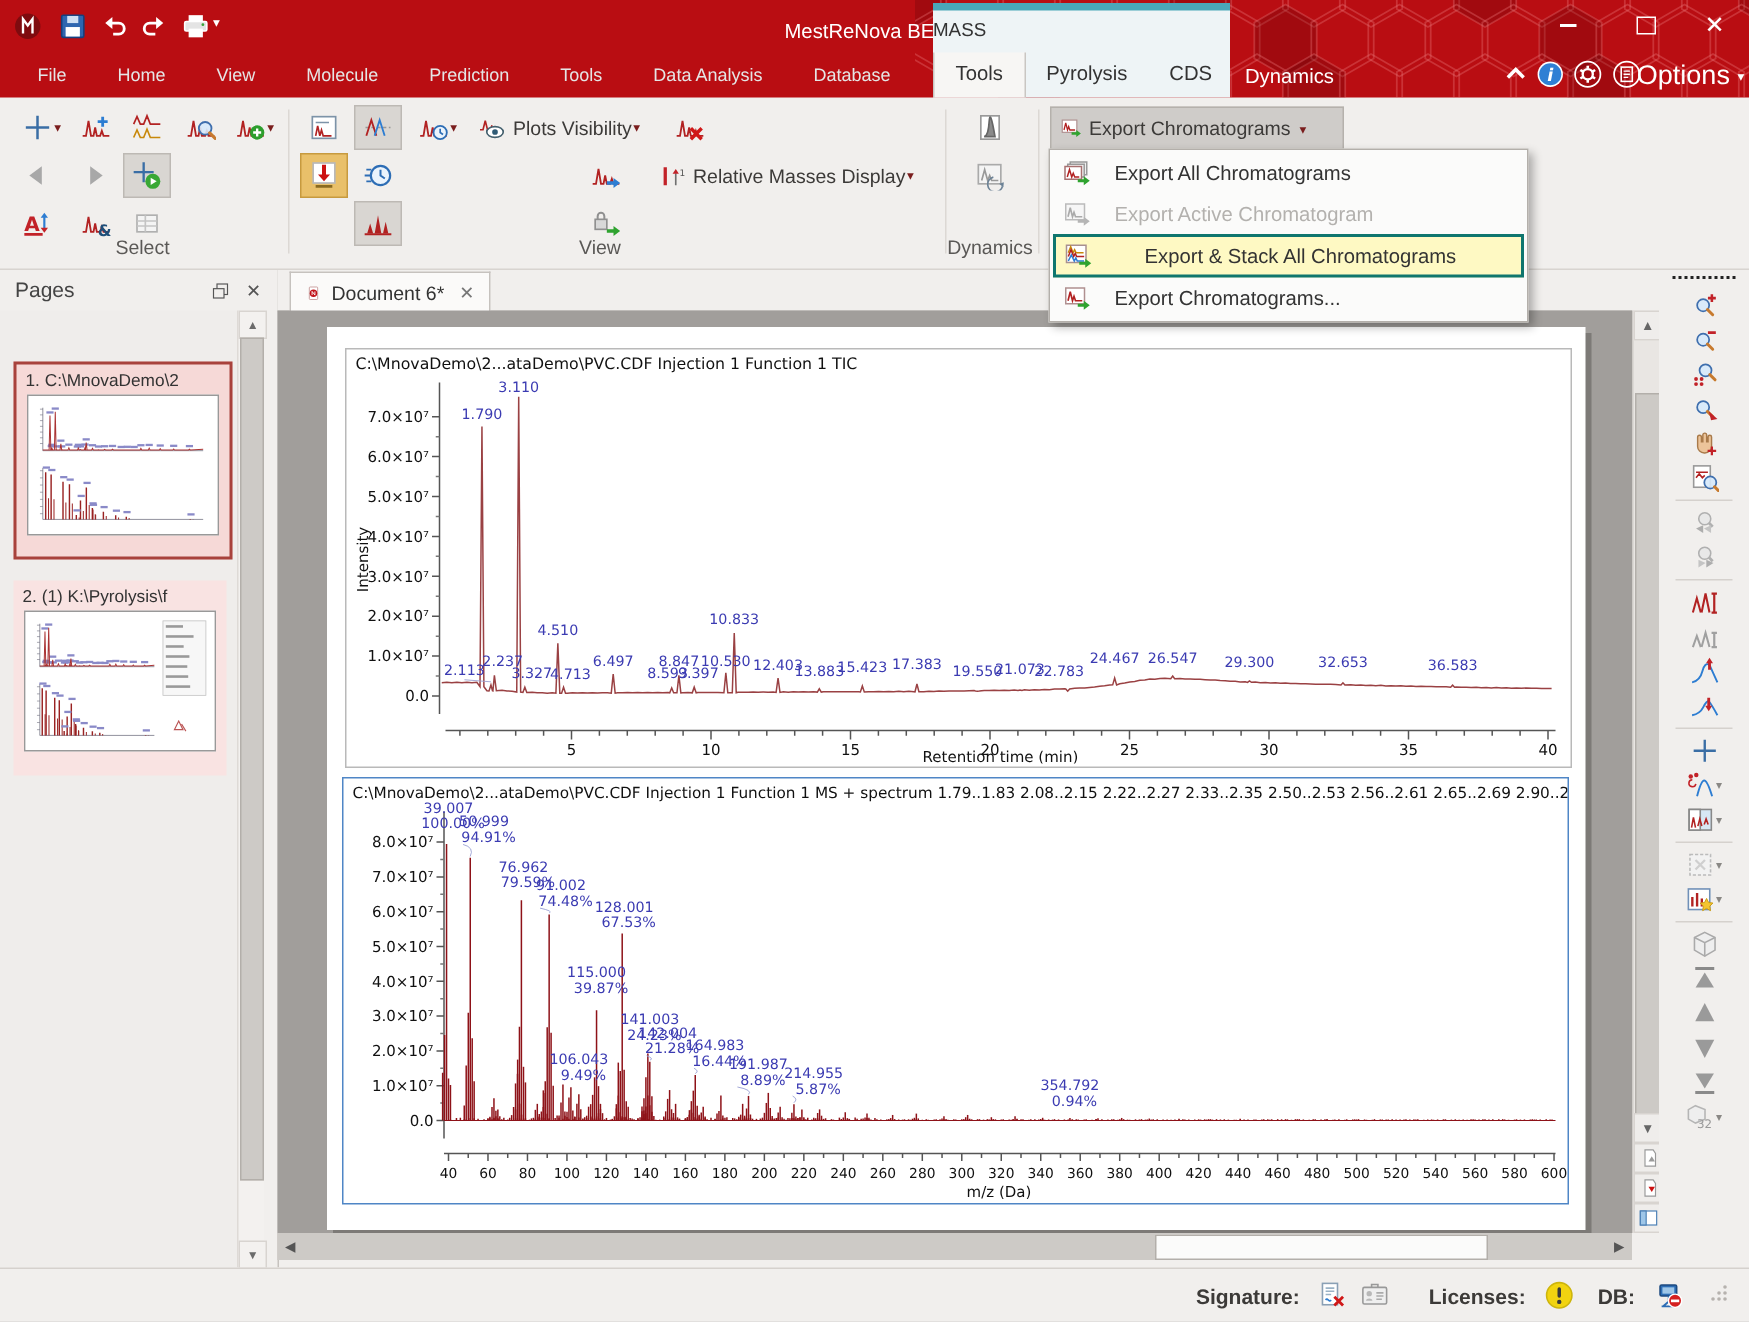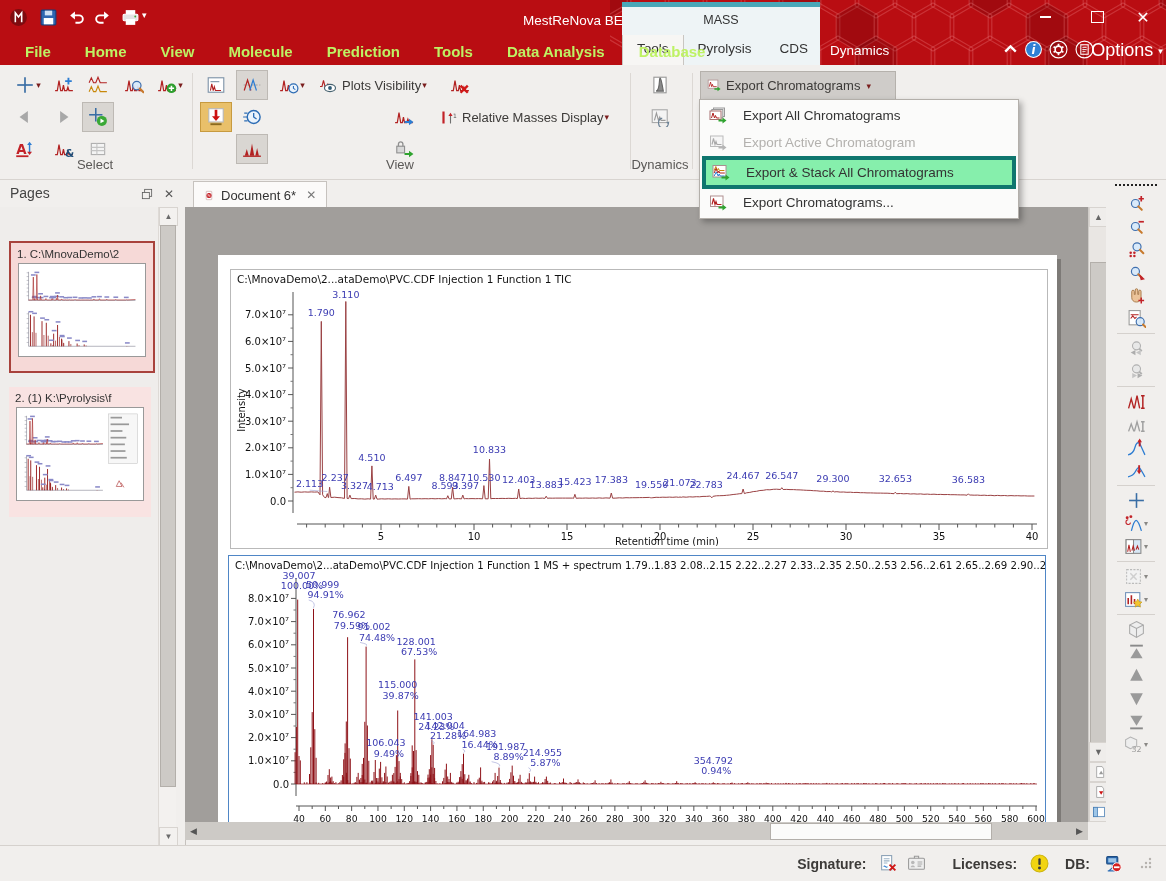--- a/index.html
+++ b/index.html
@@ -9,26 +9,26 @@
   #titlebar{left:0;top:0;width:1166px;height:65px;background:#b90d12;z-index:5;}
   #hexes{right:0;top:0;pointer-events:none;}
   .qa-icon{top:5px;width:24px;height:24px;display:flex;align-items:center;justify-content:center;}
   .qa-icon svg{width:19px;height:19px;}
   #app-title{left:523px;top:13px;color:#fff;font-size:13.5px;}
   .winbtn{top:6px;width:30px;height:22px;display:flex;align-items:center;justify-content:center;color:#fff;font-size:14px;}
   #btn-min i{display:block;width:11px;height:2px;background:#fff;}
   #btn-max i{display:block;width:11px;height:10px;border:1.6px solid #fff;}
   #mass-block{left:622px;top:2px;width:198px;height:63px;background:#eef4f6;z-index:6;}
   #mass-topbar{left:0;top:0;width:198px;height:5px;background:#4aa7b8;}
-  #mass-label{width:198px;top:11px;text-align:center;color:#333;font-size:12.5px;}
+  #mass-label{width:198px;top:11px;text-align:left;color:#333;font-size:12.5px;}
   #mass-tabs{left:0;top:33px;width:198px;height:30px;display:flex;}
   .mass-tab{padding:6px 14px 0 14px;font-size:13.5px;color:#333;height:24px;}
   .mass-tab.active{background:#f7f6f4;border-left:1px solid #c9c6c2;border-right:1px solid #c9c6c2;}
   #menu-tabs{left:8px;top:36px;height:29px;display:flex;z-index:6;}
-  .menu-tab{color:#bef264;font-size:15px;padding:7px 17px 0 17px;font-weight:bold;}
+  .menu-tab{color:#e5e5e5;font-size:12px;padding:7px 17px 0 17px;}
   #dynamics-tab{left:830px;top:43px;color:#fff;font-size:13.5px;z-index:6;}
   .tbr{top:40px;display:flex;align-items:center;justify-content:center;z-index:7;}
   .tbr svg{width:19px;height:19px;}
   #options-lbl{color:#fff;font-size:18px;}
   
   #ribbon{left:0;top:65px;width:1166px;height:114px;background:#f1efed;border-bottom:1px solid #d8d4d0;z-index:4;}
   .ic{position:absolute;width:30px;height:28px;display:flex;align-items:center;justify-content:center;border:1px solid transparent;}
   .ic svg{width:20px;height:20px;}
   .ic.hl{background:#d9d6d2;border:1px solid #bdb9b4;}
   .ic.amber{background:#e9c06a;border:1px solid #c79a3f;}
@@ -41,21 +41,21 @@
      display:flex;align-items:center;padding-left:6px;font-size:13px;color:#3c3a38;}
   #export-btn svg{width:19px;height:19px;margin-right:5px;}
   
   #export-menu{left:699px;top:99px;width:314px;background:#fbfbfa;border:1px solid #b3afaa;
      box-shadow:3px 3px 6px rgba(0,0,0,.3);z-index:50;padding:2px;}
   .menu-item{height:25px;display:flex;align-items:center;font-size:13.5px;color:#333;border:1px solid transparent;}
   .menu-item .mi-ic{width:30px;height:22px;display:flex;align-items:center;justify-content:center;}
   .menu-item .mi-ic svg{width:18px;height:18px;}
   .menu-item .mi-lbl{margin-left:10px;}
   .menu-item.disabled .mi-lbl{color:#b3b1ae;}
-  .menu-item.hover{background:#86efac;border:4px solid #0f766e;}
+  .menu-item.hover{background:#fef9c3;border:2px solid #0f766e;gap:19px;}
   
   #pages-panel{left:0;top:180px;width:185px;height:665px;background:#f1efed;border-right:1px solid #c6c2be;}
   #pages-header{left:0;top:0;width:185px;height:27px;padding-left:16px;}
   #pages-title{left:10px;top:5px;font-size:14px;color:#444;}
   .ph-btn{top:5px;width:18px;height:18px;display:flex;align-items:center;justify-content:center;color:#555;font-size:12px;}
   #pages-body{left:0;top:27px;width:158px;height:638px;background:#efedeb;}
   .page-item{position:absolute;left:9px;width:142px;}
   .page-item .pi-label{font-size:11.5px;color:#333;padding:5px 0 3px 6px;white-space:nowrap;overflow:hidden;}
   .page-item .pi-thumb{margin:0 auto 8px auto;width:126px;height:92px;background:#fff;border:1px solid #999;}
   #page-item-1{top:34px;background:#f6d9d7;border:2px solid #a8423c;height:128px;}
@@ -64,21 +64,21 @@
   .sb-btn{position:absolute;left:0;width:17px;height:17px;background:#f3f1ef;color:#6b6b6b;font-size:8px;
      display:flex;align-items:center;justify-content:center;border:1px solid #d8d4d0;}
   .sb-thumb{position:absolute;left:1px;width:14px;background:#cdcac6;border:1px solid #b3afaa;}
   
   #tabbar{left:185px;top:180px;width:903px;height:27px;background:#f1efed;border-bottom:1px solid #c6c2be;}
   #doc-tab{left:8px;top:1px;height:26px;background:#fbfaf9;border:1px solid #c6c2be;border-bottom:none;
      display:flex;align-items:center;padding:0 10px;font-size:13px;color:#333;}
   #doc-tab svg{width:17px;height:17px;margin-right:7px;}
   #doc-close{margin-left:10px;color:#777;font-size:12px;}
   #canvas{left:185px;top:207px;width:903px;height:615px;background:#a19e9b;overflow:hidden;}
-  #page{left:33px;top:11px;width:839px;height:602px;background:#fff;box-shadow:4px 4px 0 #7d7a77;margin-top:37px;}
+  #page{left:33px;top:11px;width:839px;height:602px;background:#fff;box-shadow:4px 4px 0 #7d7a77;}
   #chart1{left:12px;top:14px;width:816px;height:278px;border:1px solid #b9b9b9;background:#fff;}
   #chart2{left:10px;top:300px;width:816px;height:283px;border:1px solid #4f86c6;background:#fff;}
   
   #hscroll{left:185px;top:822px;width:903px;height:18px;background:#cdcac6;}
   #hs-thumb{left:585px;top:1px;width:220px;height:15px;background:#fbfbfa;border:1px solid #b3afaa;}
   .hs-btn{top:0;width:17px;height:18px;display:flex;align-items:center;justify-content:center;color:#555;font-size:9px;background:#cdcac6;}
   #vscroll2{left:1088px;top:207px;width:18px;height:615px;background:#e9e6e3;border-left:1px solid #cfccc8;}
   .vs2-btn{position:absolute;left:0;width:17px;height:18px;display:flex;align-items:center;justify-content:center;
      color:#666;font-size:9px;background:#efedeb;border:1px solid #d8d4d0;}
   .vs2-btn svg{width:14px;height:14px;}

